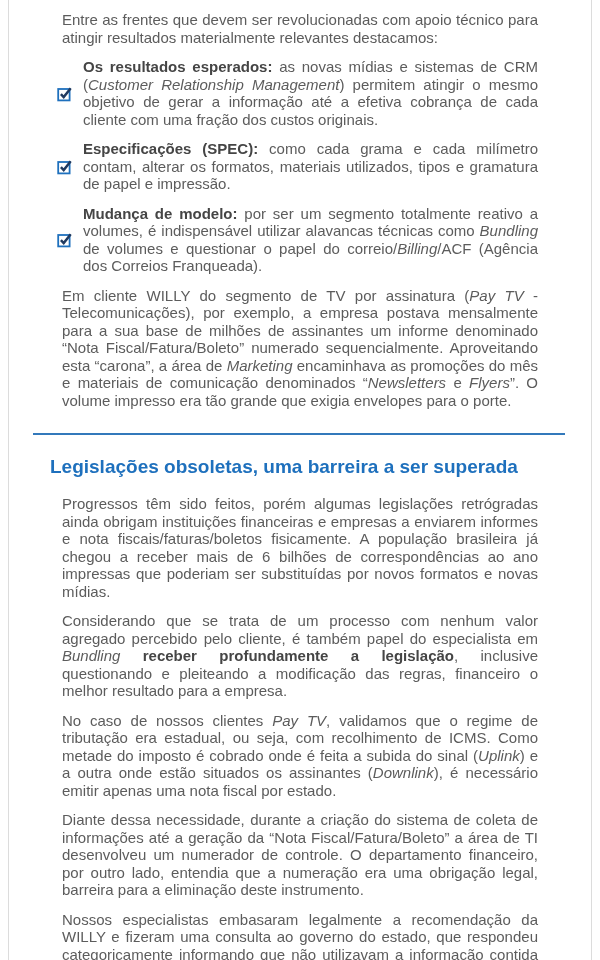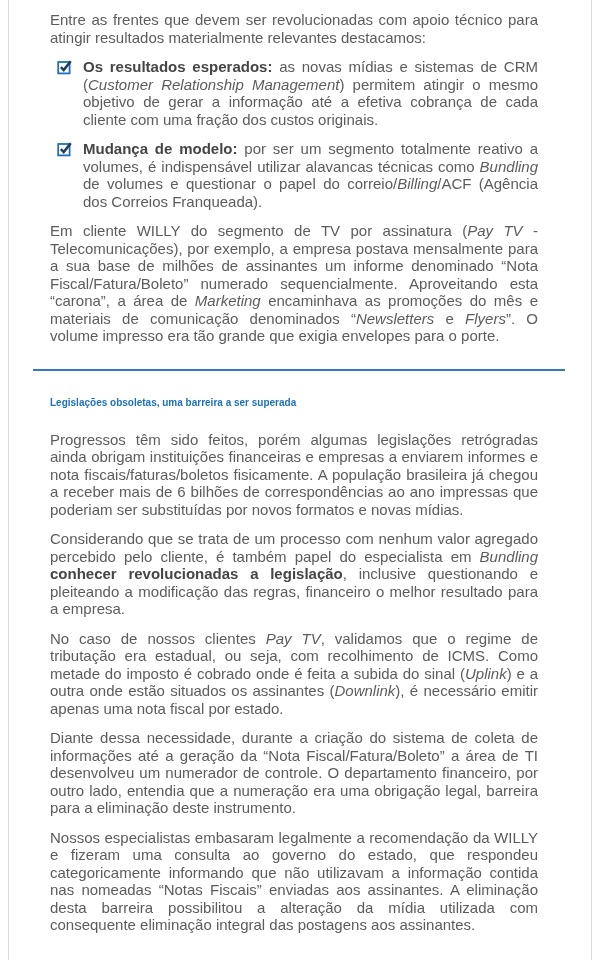--- a/index.html
+++ b/index.html
@@ -21,39 +21,39 @@
   }
   .page-edge{position:absolute;top:0;bottom:0;width:1px;background:var(--edge);}
   .page-edge.left{left:8px;}
   .page-edge.right{left:591px;}
   .content{
     position:absolute;
     left:50px;top:11px;width:488px;
     font-size:15px;line-height:17.5px;
     text-align:justify;
   }
-  .para{margin:0 0 12px 0;}
+  .para{margin:0 0 12px 12px;}
   .b{font-weight:bold;color:var(--bold);}
   .i{font-style:italic;}
-  .bullet{display:flex;margin:0 0 12px 0;}
+  .bullet{display:flex;margin:0 0 12px 0;align-items:center;}
   .check{
     flex:0 0 auto;
     width:16px;height:16px;
     margin:1px 10px 0 7px;
   }
   .check svg{display:block;}
   .btext{flex:1 1 auto;text-align:justify;}
   .divider{
     height:2px;background:var(--divider);
     border:none;
     margin:24px 0 22px -17px;
     width:532px;
   }
   .heading{
-    font-size:10px;line-height:19px;
+    font-size:19px;line-height:19px;
     font-weight:bold;color:var(--accent);
     margin:0 0 19px 0;
     text-align:left;
   }
 </style>
 </head>
 <body>
 
 <div class="page-edge left"></div>
 <div class="page-edge right"></div>
@@ -65,40 +65,49 @@
   <div class="bullet">
     <span class="check">
       <svg viewBox="0 0 16 16" width="16" height="16" aria-hidden="true">
         <rect x="1.2" y="3" width="11.4" height="11.4" fill="#ffffff" stroke="var(--accent)" stroke-width="1.8"></rect>
         <path d="M3.9 8.1 L6.7 11 L13.7 2.2" fill="none" stroke="var(--check)" stroke-width="2.5"></path>
       </svg>
     </span>
     <div class="btext"><span class="b">Os resultados esperados:</span><span> as novas mídias e sistemas de CRM (</span><span class="i">Customer Relationship Management</span><span>) permitem atingir o mesmo objetivo de gerar a informação até a efetiva cobrança de cada cliente com uma fração dos custos originais.</span></div>
   </div>
 
+  <div class="bullet">
+    <span class="check">
+      <svg viewBox="0 0 16 16" width="16" height="16" aria-hidden="true">
+        <rect x="1.2" y="3" width="11.4" height="11.4" fill="#ffffff" stroke="var(--accent)" stroke-width="1.8"></rect>
+        <path d="M3.9 8.1 L6.7 11 L13.7 2.2" fill="none" stroke="var(--check)" stroke-width="2.5"></path>
+      </svg>
+    </span>
+    <div class="btext"><span class="b">Especificações (SPEC):</span><span> como cada grama e cada milímetro contam, alterar os formatos, materiais utilizados, tipos e gramatura de papel e impressão.</span></div>
+  </div>
 
   <div class="bullet">
     <span class="check">
       <svg viewBox="0 0 16 16" width="16" height="16" aria-hidden="true">
         <rect x="1.2" y="3" width="11.4" height="11.4" fill="#ffffff" stroke="var(--accent)" stroke-width="1.8"></rect>
         <path d="M3.9 8.1 L6.7 11 L13.7 2.2" fill="none" stroke="var(--check)" stroke-width="2.5"></path>
       </svg>
     </span>
     <div class="btext"><span class="b">Mudança de modelo:</span><span> por ser um segmento totalmente reativo a volumes, é indispensável utilizar alavancas técnicas como </span><span class="i">Bundling</span><span> de volumes e questionar o papel do correio/</span><span class="i">Billing</span><span>/ACF (Agência dos Correios Franqueada).</span></div>
   </div>
 
   <p class="para"><span>Em cliente WILLY do segmento de TV por assinatura (</span><span class="i">Pay TV</span><span> - Telecomunicações), por exemplo, a empresa postava mensalmente para a sua base de milhões de assinantes um informe denominado “Nota Fiscal/Fatura/Boleto” numerado sequencialmente. Aproveitando esta “carona”, a área de </span><span class="i">Marketing</span><span> encaminhava as promoções do mês e materiais de comunicação denominados “</span><span class="i">Newsletters</span><span> e </span><span class="i">Flyers</span><span>”. O volume impresso era tão grande que exigia envelopes para o porte.</span></p>
 
   <div class="divider"></div>
 
   <h2 class="heading">Legislações obsoletas, uma barreira a ser superada</h2>
 
   <p class="para"><span>Progressos têm sido feitos, porém algumas legislações retrógradas ainda obrigam instituições financeiras e empresas a enviarem informes e nota fiscais/faturas/boletos fisicamente. A população brasileira já chegou a receber mais de 6 bilhões de correspondências ao ano impressas que poderiam ser substituídas por novos formatos e novas mídias.</span></p>
 
-  <p class="para"><span>Considerando que se trata de um processo com nenhum valor agregado percebido pelo cliente, é também papel do especialista em </span><span class="i">Bundling</span><span> </span><span class="b">conhecer revolucionadas a legislação</span><span>, inclusive questionando e pleiteando a modificação das regras, financeiro o melhor resultado para a empresa.</span></p>
+  <p class="para"><span>Considerando que se trata de um processo com nenhum valor agregado percebido pelo cliente, é também papel do especialista em </span><span class="i">Bundling</span><span> </span><span class="b">receber profundamente a legislação</span><span>, inclusive questionando e pleiteando a modificação das regras, financeiro o melhor resultado para a empresa.</span></p>
 
   <p class="para"><span>No caso de nossos clientes </span><span class="i">Pay TV</span><span>, validamos que o regime de tributação era estadual, ou seja, com recolhimento de ICMS. Como metade do imposto é cobrado onde é feita a subida do sinal (</span><span class="i">Uplink</span><span>) e a outra onde estão situados os assinantes (</span><span class="i">Downlink</span><span>), é necessário emitir apenas uma nota fiscal por estado.</span></p>
 
   <p class="para"><span>Diante dessa necessidade, durante a criação do sistema de coleta de informações até a geração da “Nota Fiscal/Fatura/Boleto” a área de TI desenvolveu um numerador de controle. O departamento financeiro, por outro lado, entendia que a numeração era uma obrigação legal, barreira para a eliminação deste instrumento.</span></p>
 
   <p class="para"><span>Nossos especialistas embasaram legalmente a recomendação da WILLY e fizeram uma consulta ao governo do estado, que respondeu categoricamente informando que não utilizavam a informação contida nas nomeadas “Notas Fiscais” enviadas aos assinantes. A eliminação desta barreira possibilitou a alteração da mídia utilizada com consequente eliminação integral das postagens aos assinantes.</span></p>
 
 </div>
 
 </body></html>

